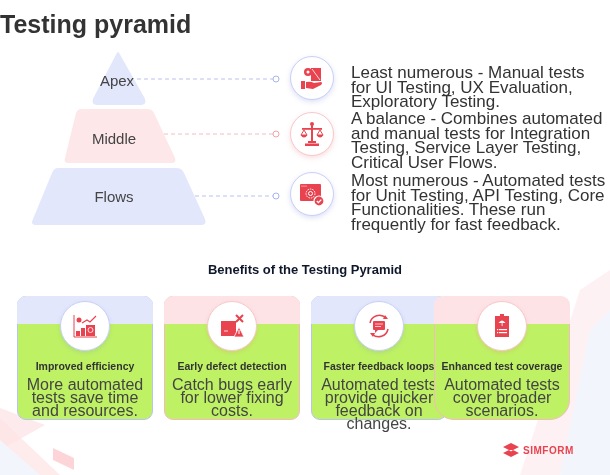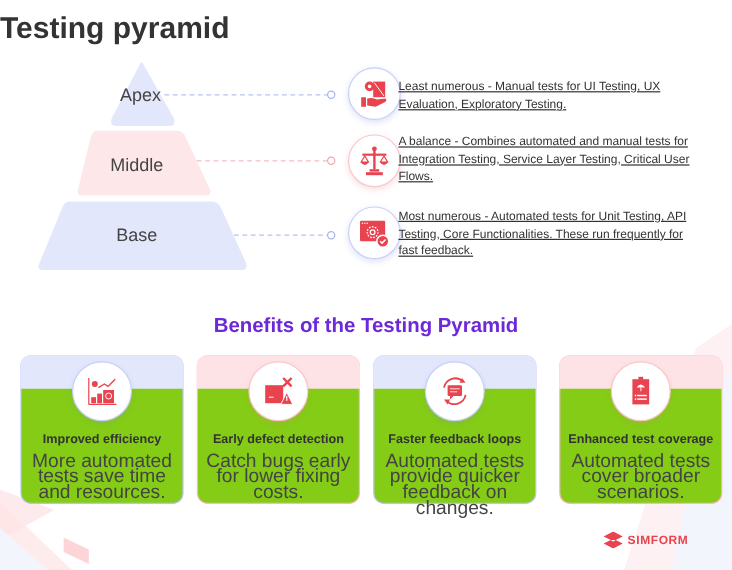--- a/index.html
+++ b/index.html
@@ -10,25 +10,25 @@
 
   .title { position: absolute; top: 10px; left: 0; width: 610px; font-size: 25px; font-weight: bold; color: #333; z-index: 2; }
 
   .pyr-svg { position: absolute; left: 0; top: 40px; z-index: 1; }
   .layer-label { position: absolute; font-size: 15px; color: #444; z-index: 2; transform: translate(-50%, -50%); }
 
   .icon-circle { position: absolute; width: 44px; height: 44px; border-radius: 50%; background: #fff; z-index: 2; display: flex; align-items: center; justify-content: center; }
   .icon-circle.blue { border: 1.5px solid #c9d0f7; box-shadow: 0 2px 5px rgba(120,130,220,0.25); }
   .icon-circle.red  { border: 1.5px solid #f8c8cc; box-shadow: 0 2px 5px rgba(230,120,130,0.25); }
 
-  .desc { position: absolute; left: 332px; font-size: 10px; line-height: 14.5px; color: #333; z-index: 2; width: 255px; text-decoration: underline; }
+  .desc { position: absolute; left: 351px; font-size: 17px; line-height: 14.5px; color: #333; z-index: 2; width: 255px; }
 
-  .subtitle { position: absolute; top: 262px; left: 0; width: 610px; text-align: center; font-size: 17px; font-weight: bold; color: #6d28d9; z-index: 2; }
+  .subtitle { position: absolute; top: 262px; left: 0; width: 610px; text-align: center; font-size: 13px; font-weight: bold; color: #0f172a; z-index: 2; }
 
-  .card { position: absolute; top: 296px; width: 136px; height: 124px; border-radius: 9px; background: #84cc16; z-index: 2; overflow: visible; }
+  .card { position: absolute; top: 296px; width: 136px; height: 124px; border-radius: 9px; background: #bef264; z-index: 2; overflow: visible; }
   .card.blue { border: 1.5px solid #b8c2f3; }
   .card.red  { border: 1.5px solid #f6b9bf; }
   .card .band { position: absolute; left: -1px; top: -1px; right: -1px; height: 28px; border-radius: 9px 9px 0 0; }
   .card.blue .band { background: #e3e7fc; }
   .card.red .band  { background: #fde3e5; }
   .card .cicon { position: absolute; left: 50%; top: 4px; width: 50px; height: 50px; margin-left: -25px; border-radius: 50%; background: #fff; display: flex; align-items: center; justify-content: center; }
   .card.blue .cicon { border: 1.5px solid #c9d0f7; box-shadow: 0 2px 4px rgba(120,130,220,0.2); }
   .card.red .cicon  { border: 1.5px solid #f8c8cc; box-shadow: 0 2px 4px rgba(230,120,130,0.2); }
   .card .ctitle { position: absolute; top: 63px; left: 0; width: 100%; text-align: center; font-size: 10.5px; font-weight: bold; color: #333; }
   .card .cdesc { position: absolute; top: 81px; left: 4px; right: 4px; text-align: center; font-size: 16px; line-height: 13px; color: #444; }
@@ -61,21 +61,21 @@
   <line x1="137" y1="79" x2="273" y2="79" stroke="#b8c2f3" stroke-width="1" stroke-dasharray="4,3"></line>
   <circle cx="276" cy="79" r="3" fill="#fff" stroke="#a9b4ef" stroke-width="1"></circle>
   <line x1="164" y1="134" x2="273" y2="134" stroke="#f6bcc1" stroke-width="1" stroke-dasharray="4,3"></line>
   <circle cx="276" cy="134" r="3" fill="#fff" stroke="#f2a4ab" stroke-width="1"></circle>
   <line x1="195" y1="196" x2="273" y2="196" stroke="#b8c2f3" stroke-width="1" stroke-dasharray="4,3"></line>
   <circle cx="276" cy="196" r="3" fill="#fff" stroke="#a9b4ef" stroke-width="1"></circle>
 </svg>
 
 <span class="layer-label" style="left:117px; top:80px;">Apex</span>
 <span class="layer-label" style="left:114px; top:138px;">Middle</span>
-<span class="layer-label" style="left:114px; top:196px;">Base</span>
+<span class="layer-label" style="left:114px; top:196px;">Flows</span>
 
 <div class="icon-circle blue" style="left:290px; top:56px;">
   <svg width="26" height="26" viewBox="0 0 26 26">
     <circle cx="9" cy="7" r="4" fill="#e8434f"></circle>
     <circle cx="9" cy="7" r="1.5" fill="#fff"></circle>
     <rect x="12" y="3" width="10" height="13" fill="#e8434f"></rect>
     <line x1="13" y1="4" x2="21" y2="15" stroke="#fff" stroke-width="0.8"></line>
     <path d="M2,16 L6,16 L6,24 L2,24 Z" fill="#e8434f"></path>
     <path d="M7,17 Q12,16 15,18 L22,17 Q24,18 22,20 L14,24 L7,23 Z" fill="#e8434f"></path>
   </svg>
@@ -157,21 +157,21 @@
       <rect x="7" y="8" width="12" height="9" rx="1" fill="#e8434f"></rect>
       <path d="M9,17 L9,20 L12,17 Z" fill="#e8434f"></path>
       <line x1="9" y1="11" x2="17" y2="11" stroke="#fff" stroke-width="0.7"></line>
       <line x1="9" y1="13.5" x2="15" y2="13.5" stroke="#fff" stroke-width="0.7"></line>
     </svg>
   </div>
   <div class="ctitle">Faster feedback loops</div>
   <div class="cdesc">Automated tests provide quicker feedback on changes.</div>
 </div>
 
-<div class="card red" style="left:466px;">
+<div class="card red" style="left:434px;border-radius:20px;">
   <div class="band"></div>
   <div class="cicon">
     <svg width="26" height="26" viewBox="0 0 26 26">
       <rect x="11" y="1" width="4" height="2.5" fill="#e8434f"></rect>
       <rect x="6" y="3" width="14" height="21" fill="#e8434f"></rect>
       <path d="M9.5,10 Q13,5 16.5,10 Z" fill="#fff"></path>
       <rect x="12.7" y="10" width="0.8" height="3" fill="#fff"></rect>
       <rect x="8" y="16" width="1.2" height="1.2" fill="#fff"></rect>
       <rect x="10" y="16" width="8" height="1.2" fill="#fff"></rect>
       <rect x="8" y="19" width="1.2" height="1.2" fill="#fff"></rect>

